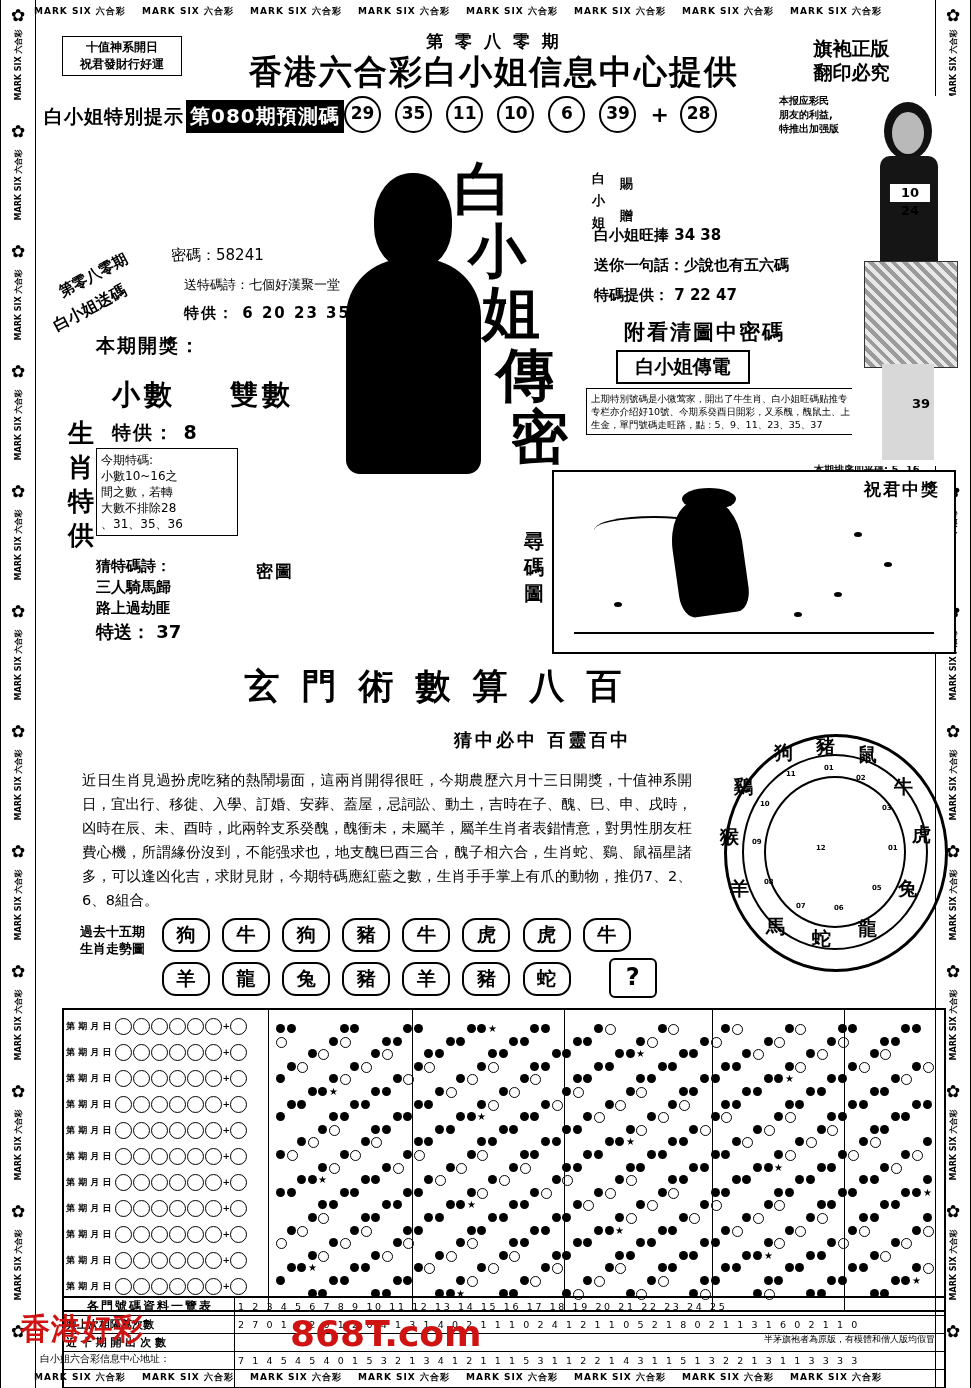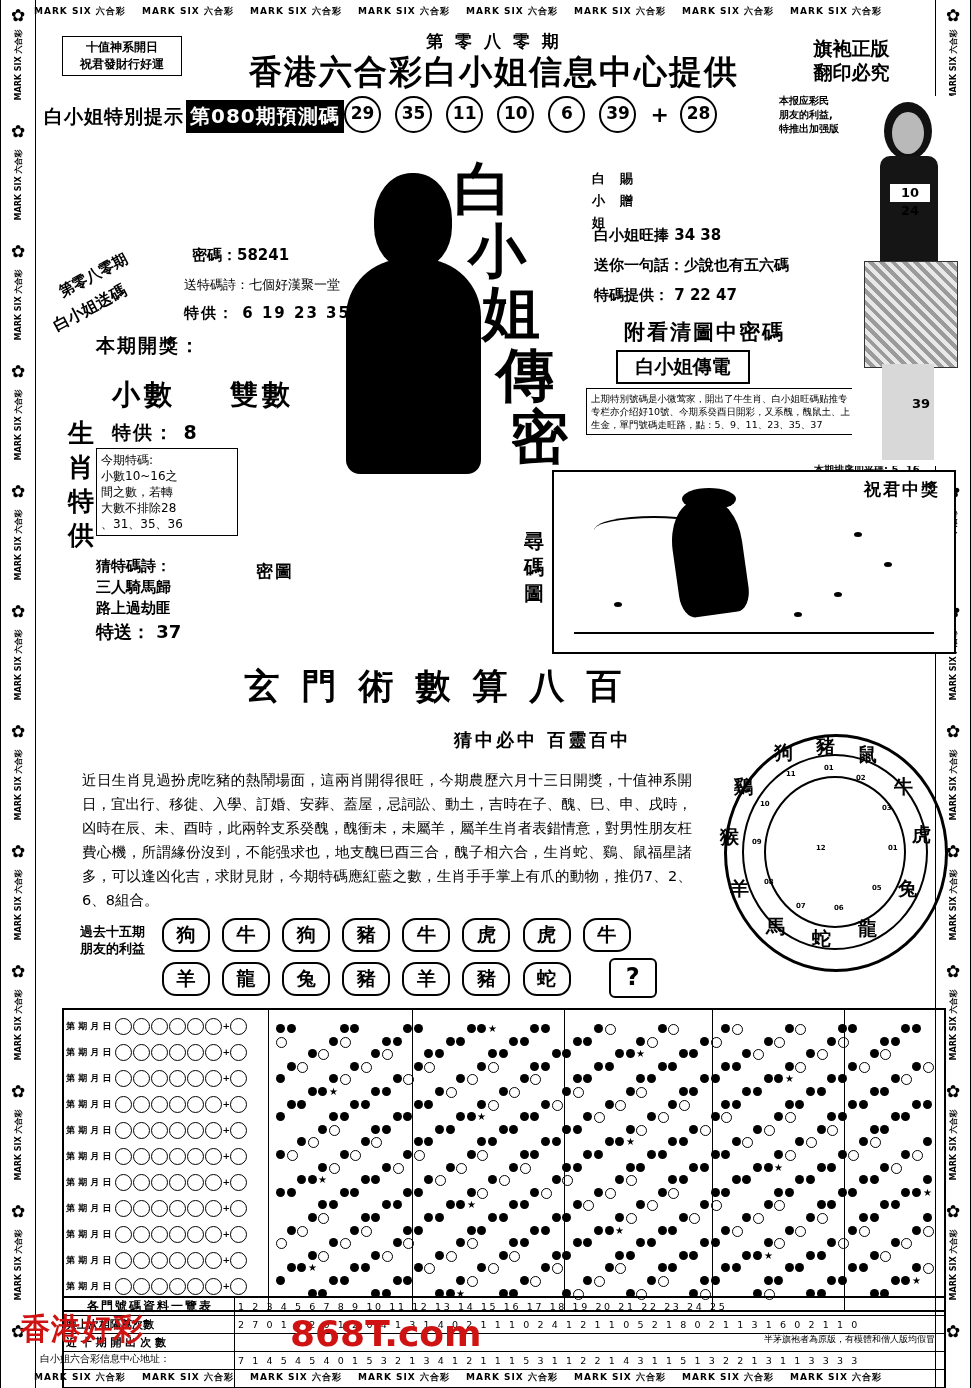--- a/index.html
+++ b/index.html
@@ -42,21 +42,21 @@
       font-weight:bold;padding:3px 4px;letter-spacing:1px;}
   .balls{position:absolute;left:300px;top:0;}
   .ball{display:inline-block;width:33px;height:33px;border:2px solid #000;border-radius:50%;
       text-align:center;line-height:31px;font-size:17px;font-weight:bold;margin-right:9px;vertical-align:middle;}
   .plus{display:inline-block;font-size:22px;font-weight:bold;vertical-align:middle;margin-right:6px;}
 
   .promo{position:absolute;left:745px;top:86px;width:92px;font-size:10px;line-height:14px;font-weight:bold;}
 
   
   .diagtxt{position:absolute;font-weight:bold;font-family:"DejaVu Serif",serif;}
-  .mima{position:absolute;left:158px;top:238px;font-size:15px;font-weight:bold;}
+  .mima{position:absolute;left:137px;top:238px;font-size:15px;font-weight:normal;}
   .songma{position:absolute;left:150px;top:268px;font-size:13px;}
   .tegong1{position:absolute;left:150px;top:296px;font-size:15px;font-weight:bold;letter-spacing:2px;}
   .benqi{position:absolute;left:62px;top:325px;font-size:19px;font-weight:bold;letter-spacing:2px;}
   .xiaoshu{position:absolute;left:78px;top:368px;font-size:28px;font-weight:bold;letter-spacing:4px;}
   .shuangshu{position:absolute;left:196px;top:368px;font-size:28px;font-weight:bold;letter-spacing:4px;}
   .tegong8{position:absolute;left:78px;top:412px;font-size:19px;font-weight:bold;letter-spacing:2px;}
   .notebox{position:absolute;left:62px;top:440px;width:132px;border:1px solid #000;padding:3px 4px;
       font-size:12px;line-height:16px;}
   .shengxiao{position:absolute;left:34px;top:408px;font-size:26px;font-weight:bold;line-height:34px;width:32px;
       font-family:"DejaVu Serif",serif;}
@@ -74,21 +74,21 @@
       border-radius:58px 58px 14px 14px;}
 
   .codebox{position:absolute;left:215px;top:528px;width:250px;border:1px solid #000;padding:4px 6px;}
   .codebox .r{font-size:13px;line-height:20px;}
   .codebox .big{font-size:16px;font-weight:bold;}
   .codebox .ctr{text-align:center;font-size:17px;font-weight:bold;letter-spacing:3px;}
   .miimg{position:absolute;left:222px;top:552px;font-size:17px;font-weight:bold;letter-spacing:2px;}
 
   
   .rlabel{position:absolute;left:558px;top:160px;font-size:13px;line-height:22px;width:20px;font-weight:bold;}
-  .rlabel2{position:absolute;left:586px;top:160px;font-size:13px;line-height:22px;width:20px;font-weight:bold;}
+  .rlabel2{position:absolute;left:586px;top:160px;font-size:13px;line-height:32px;width:20px;font-weight:bold;}
   .slogan{position:absolute;left:616px;top:148px;width:178px;border:2px solid #000;text-align:center;
       font-size:19px;font-weight:bold;line-height:25px;padding:2px 0;}
   .rline{position:absolute;font-size:15px;font-weight:bold;}
   .attach{position:absolute;left:590px;top:310px;font-size:21px;font-weight:bold;letter-spacing:2px;}
   .chuandian{position:absolute;left:582px;top:342px;width:130px;border:2px solid #000;text-align:center;
       font-size:19px;font-weight:bold;padding:2px 0;}
   .smalltext{position:absolute;left:552px;top:380px;width:262px;font-size:9.5px;line-height:13px;
       border:1px solid #000;padding:3px 4px;}
   .benqitema{position:absolute;left:780px;top:455px;font-size:10px;font-weight:bold;}
 
@@ -286,21 +286,21 @@
       <div>特推出加强版</div>
     </div>
 
     <div class="diagtxt" style="left:22px;top:258px;font-size:15px;transform:rotate(-28deg);">第零八零期</div>
     <div class="diagtxt" style="left:16px;top:290px;font-size:16px;transform:rotate(-28deg);">白小姐送碼</div>
 
     <div class="mima">
       <span>密碼：</span><span>58241</span>
     </div>
     <div class="songma">送特碼詩：七個好漢聚一堂</div>
-    <div class="tegong1">特供：  6   19  23  35</div>
+    <div class="tegong1">特供：  6   20  23  35</div>
     <div class="benqi">本期開獎：</div>
     <div class="xiaoshu">小數</div>
     <div class="shuangshu">雙數</div>
     <div class="tegong8">特供： 8</div>
 
     <div class="notebox">
       <div>今期特碼:</div>
       <div>小數10~16之</div>
       <div>間之數，若轉</div>
       <div>大數不排除28</div>
@@ -364,21 +364,21 @@
       <div class="bug" style="left:60px;top:130px"></div>
     </div>
 
     <div class="banner">玄門術數算八百</div>
     <div class="subbanner2">猜中必中 百靈百中</div>
 
     <div class="article">近日生肖見過扮虎吃豬的熱鬧場面，這兩肖開得很旺，今期農歷六月十三日開獎，十值神系開日，宜出行、移徙、入學、訂婚、安葬、蓋屋，忌詞訟、動土，吉時在子、醜、巳、申、戌時，凶時在辰、未、酉時，此兩幹支系癸醜，醜衝未，未屬羊，屬羊生肖者表錯情意，對男性朋友枉費心機，所謂緣份沒到，不能强求也，地支醜巳酉三合，醜子相六合，生肖蛇、鷄、鼠福星諸多，可以逢凶化吉，求財見財，今期特碼應紅藍之數，生肖手手掌上有爪的動物，推仍7、2、6、8組合。</div>
 
     <div class="ztleft">
       <div>過去十五期</div>
-      <div>朋友的利益</div>
+      <div>生肖走勢圖</div>
     </div>
 
     <div class="zodrow" style="left:128px;top:910px">
       <span class="zod">狗</span>
       <span class="zod">牛</span>
       <span class="zod">狗</span>
       <span class="zod">豬</span>
       <span class="zod">牛</span>
       <span class="zod">虎</span>
       <span class="zod">虎</span>

